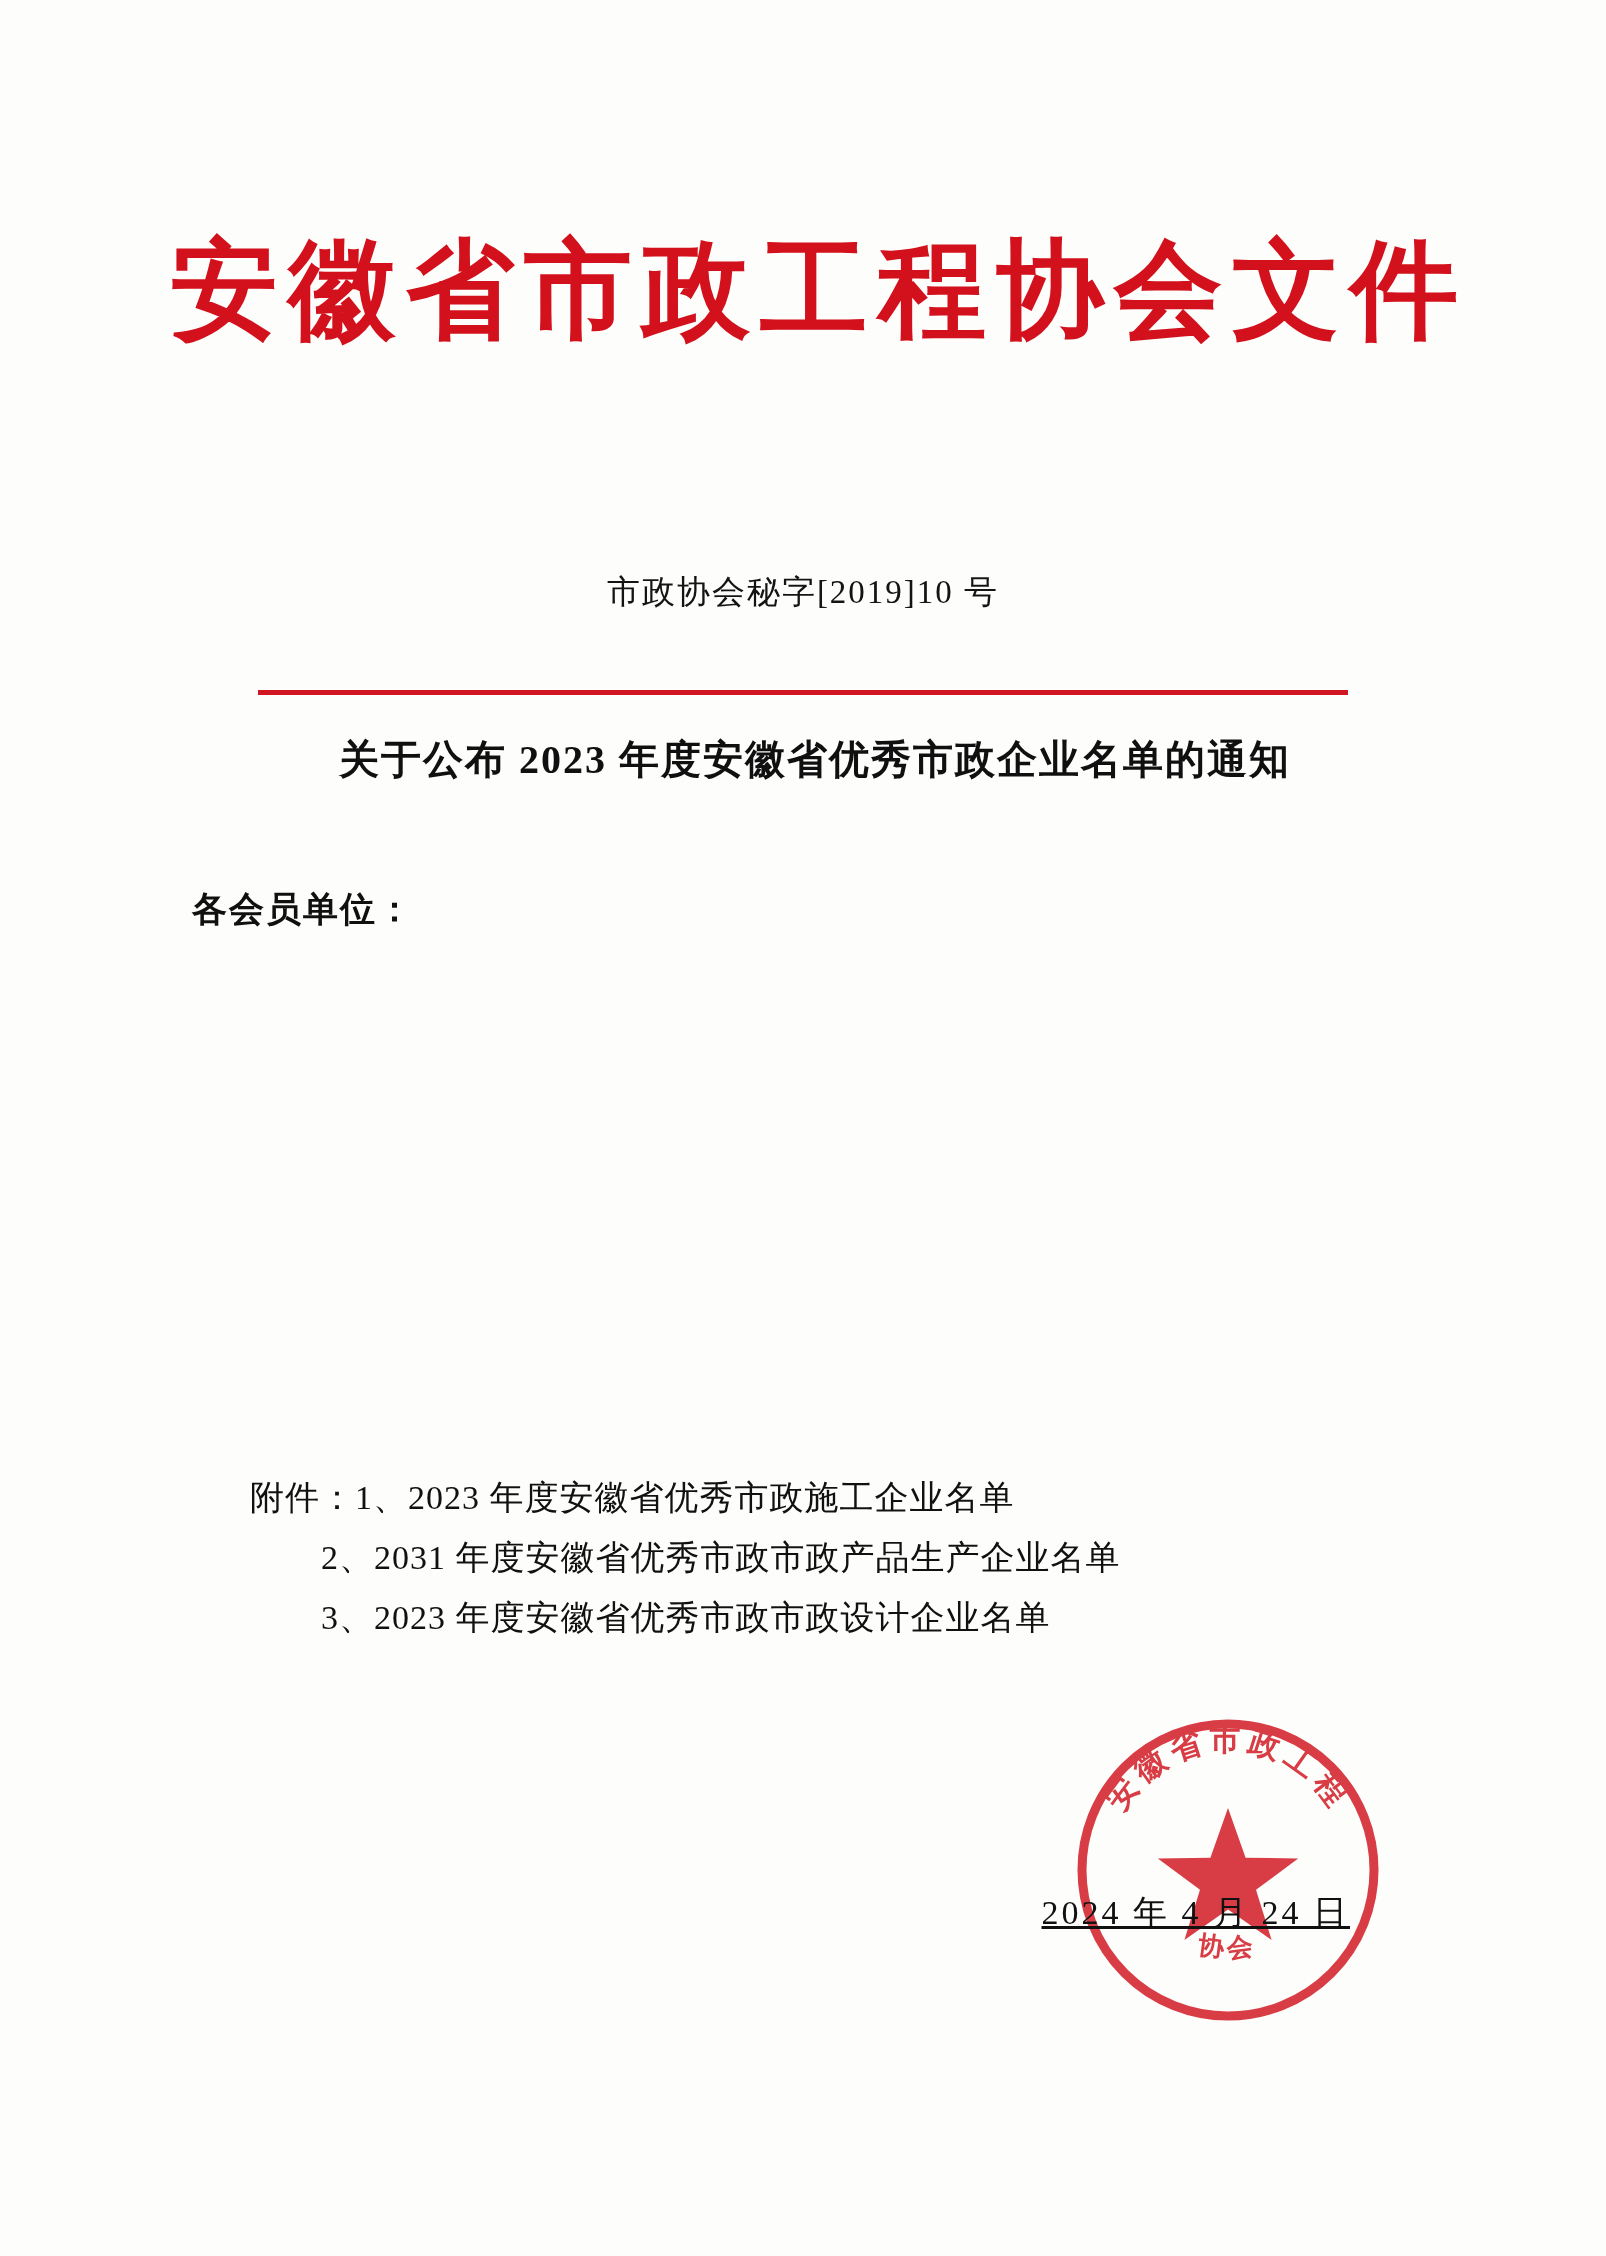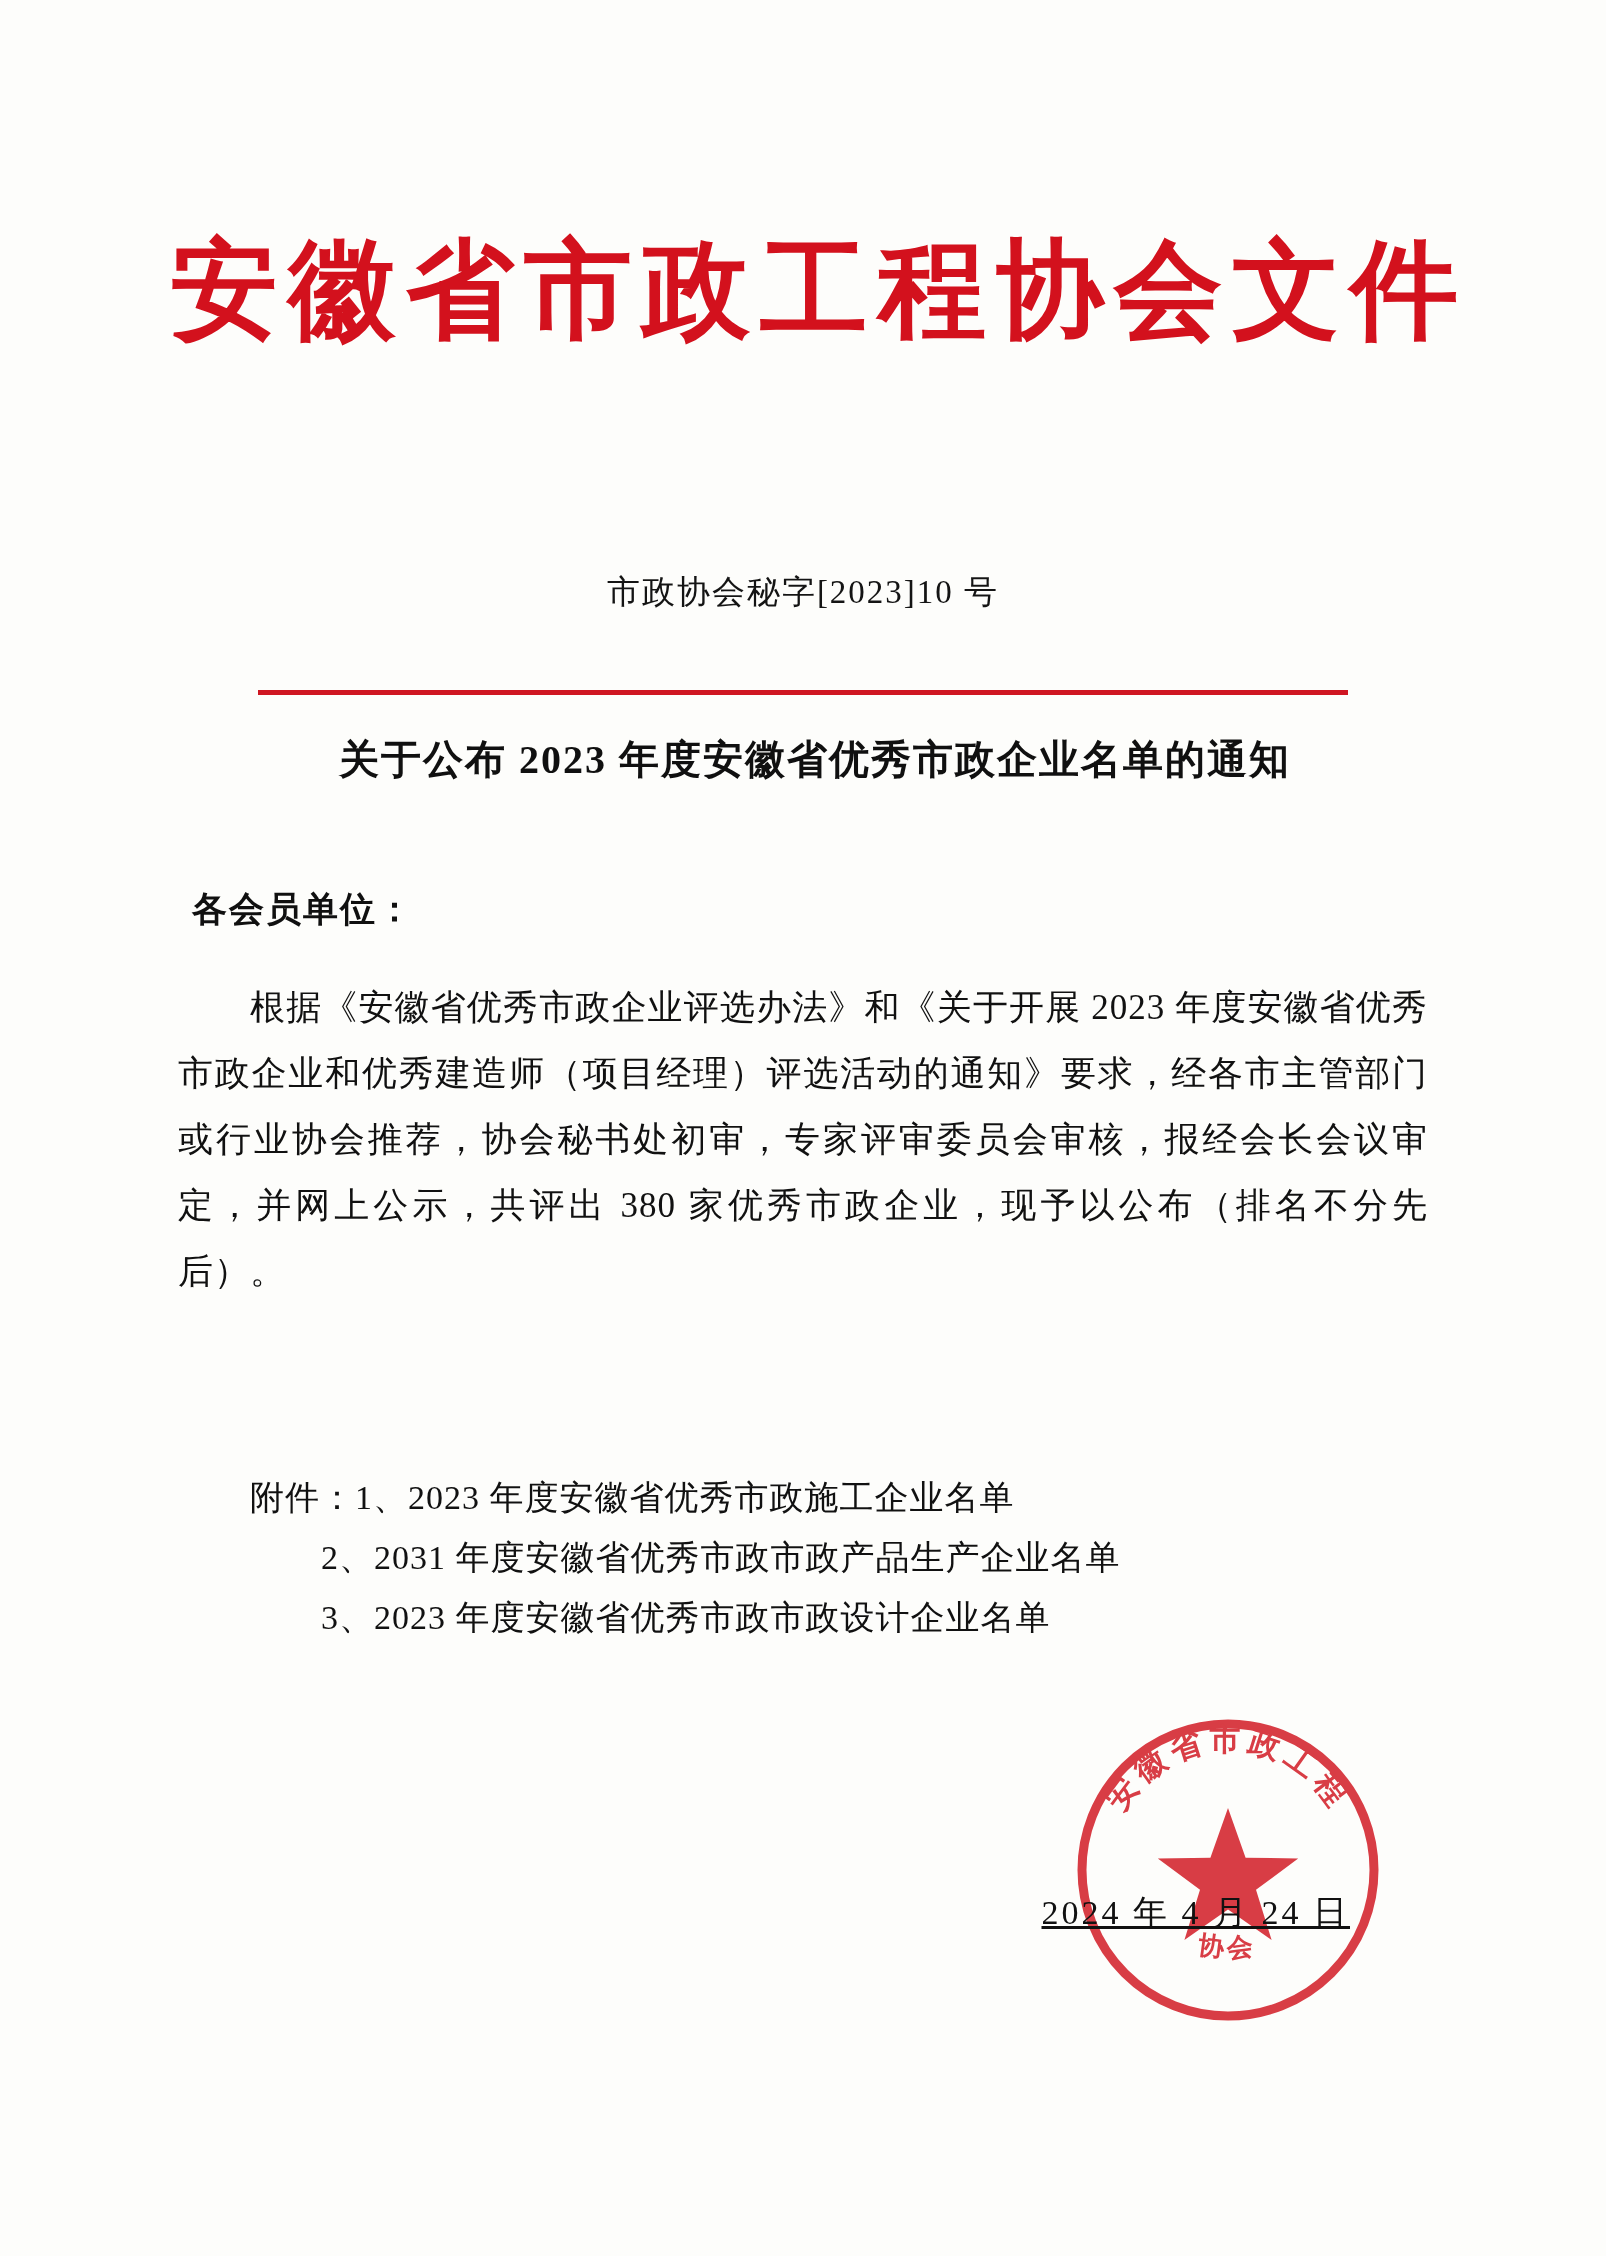--- a/index.html
+++ b/index.html
@@ -155,29 +155,28 @@
   }
 </style>
 </head>
 <body>
 
 <div class="page">
   <div class="doc-inner">
 
     <div class="masthead">安徽省市政工程协会文件</div>
 
-    <div class="doc-number">市政协会秘字[2023]10 号</div>
+    <div class="doc-number">市政协会秘字[2019]10 号</div>
 
     <div class="red-rule"></div>
 
     <div class="doc-title">关于公布 2023 年度安徽省优秀市政企业名单的通知</div>
 
     <div class="salutation">各会员单位：</div>
 
-    <div class="body-para">根据《安徽省优秀市政企业评选办法》和《关于开展 2023 年度安徽省优秀市政企业和优秀建造师（项目经理）评选活动的通知》要求，经各市主管部门或行业协会推荐，协会秘书处初审，专家评审委员会审核，报经会长会议审定，并网上公示，共评出 380 家优秀市政企业，现予以公布（排名不分先后）。</div>
 
     <div class="attachments">
       <div class="att-line">附件：1、2023 年度安徽省优秀市政施工企业名单</div>
       <div class="att-line indent">2、2031 年度安徽省优秀市政市政产品生产企业名单</div>
       <div class="att-line indent">3、2023 年度安徽省优秀市政市政设计企业名单</div>
     </div>
 
     <div class="seal">
       <svg width="316" height="316" viewBox="0 0 316 316" xmlns="http://www.w3.org/2000/svg">
         <g opacity="0.88">

